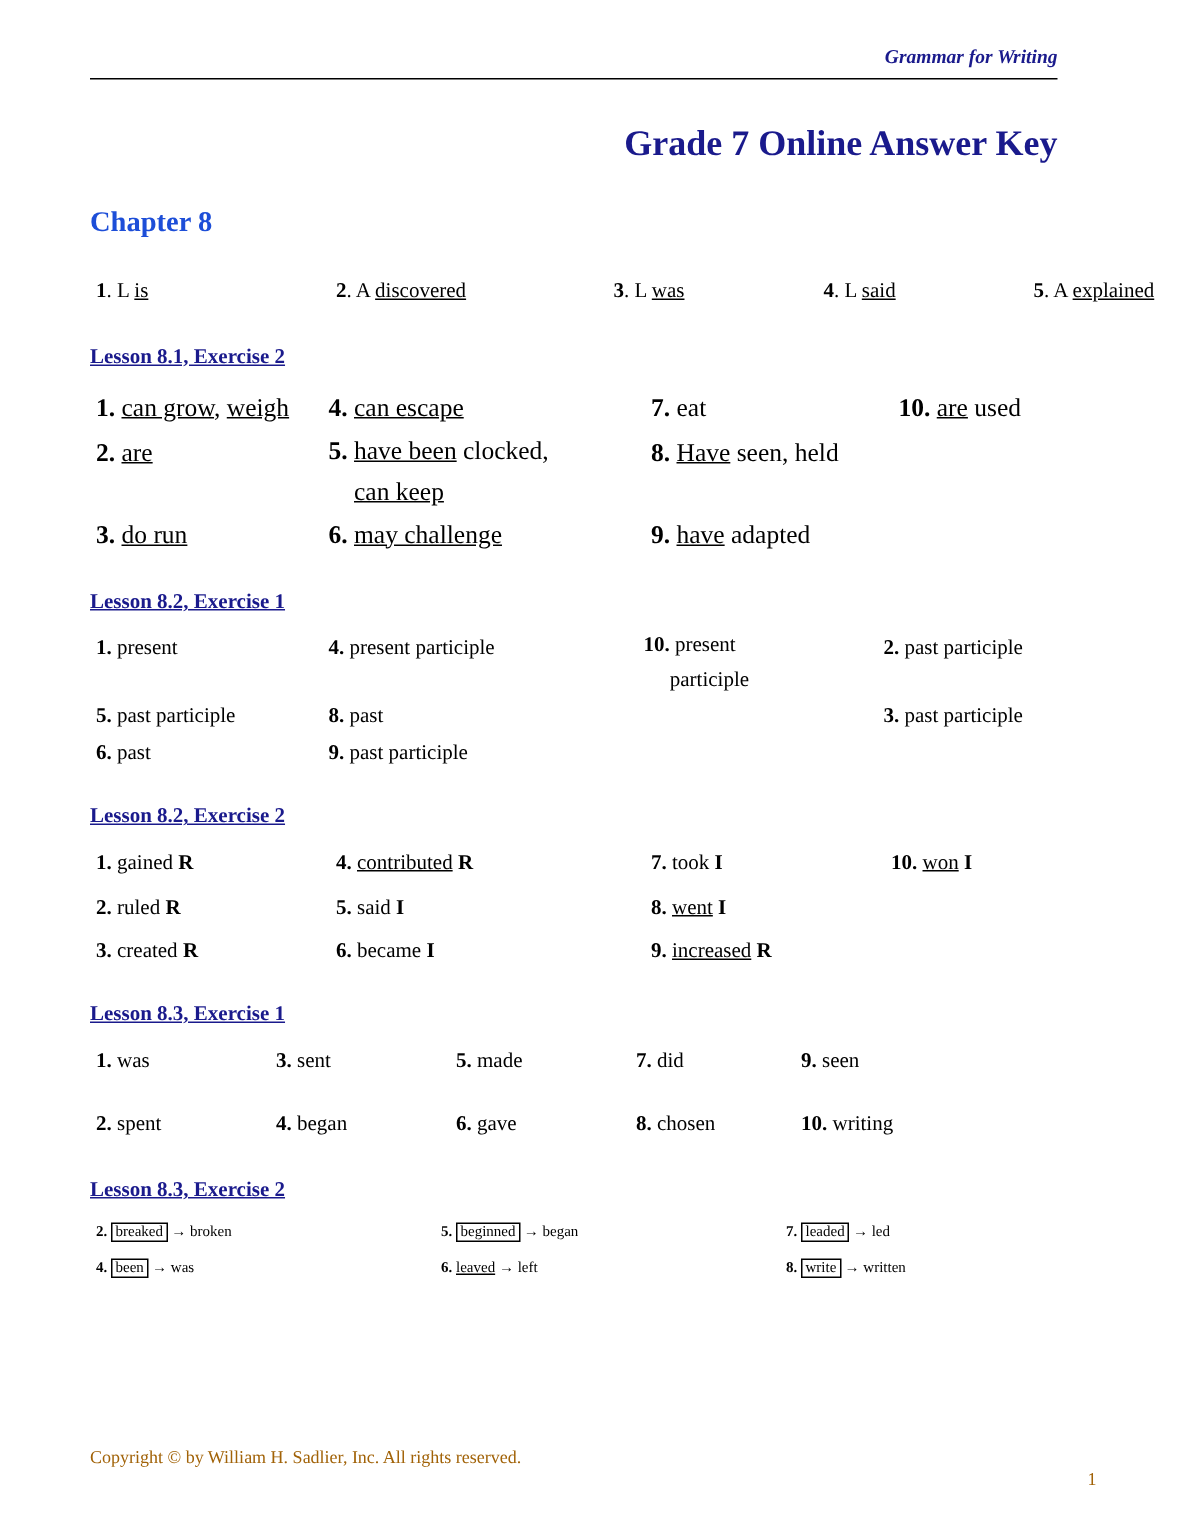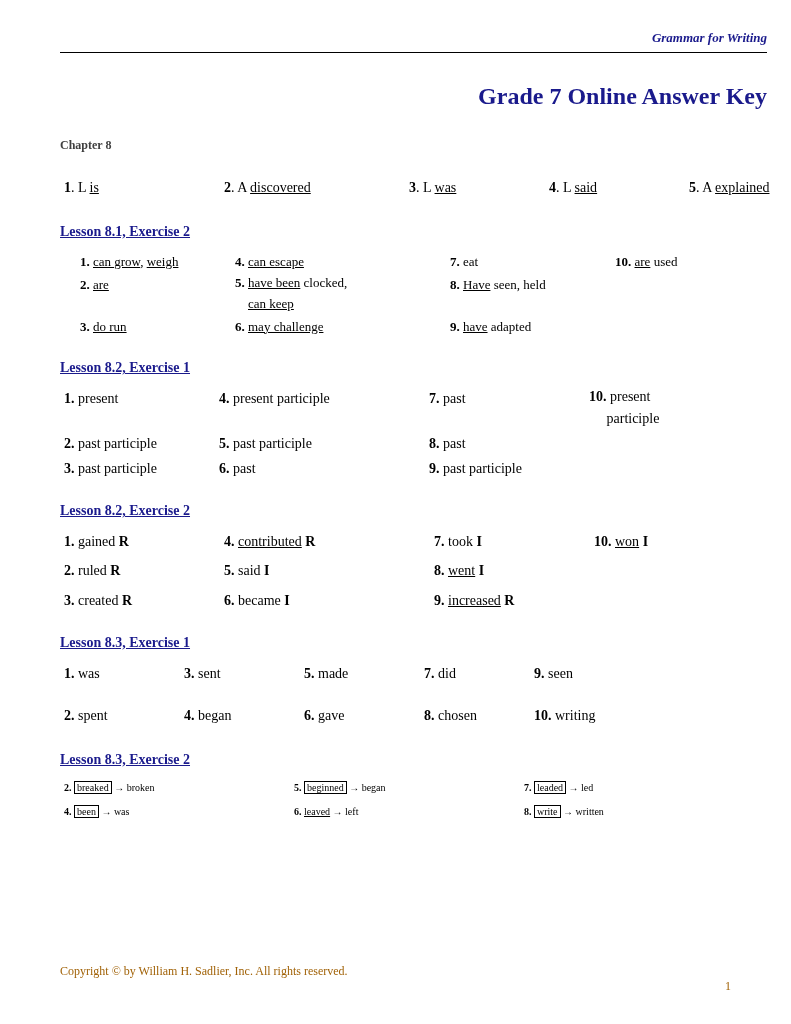--- a/index.html
+++ b/index.html
@@ -6,21 +6,21 @@
     body {
       background: #fff;
       font-family: Times New Roman, serif;
       font-size: 15px;
       color: #000;
       width: 791px;
       min-height: 1024px;
       position: relative;
     }
     .page {
-      padding: 30px 24px 60px 60px;
+      padding: 30px 86px 60px 60px;
     }
     .header-brand {
       text-align: right;
       font-style: italic;
       font-weight: bold;
       color: #1a1a8c;
       font-size: 13px;
       margin-bottom: 6px;
     }
     .header-line {
@@ -28,23 +28,23 @@
       margin-bottom: 30px;
     }
     .main-title {
       text-align: right;
       font-size: 24px;
       font-weight: bold;
       color: #1a1a8c;
       margin-bottom: 28px;
     }
     .chapter-title {
-      font-size: 12px;
-      font-weight: bold;
-      color: #404040;
+      font-size: 19px;
+      font-weight: bold;
+      color: #1d4ed8;
       margin-bottom: 4px;
     }
     .lesson-title {
       font-size: 14px;
       font-weight: bold;
       color: #1a1a8c;
       text-decoration: underline;
       margin-bottom: 10px;
       margin-top: 6px;
     }
@@ -83,22 +83,22 @@
     }
     .ex83-2-cell { line-height: 2.0; }
     .lesson81-1-grid {
       display: grid;
       grid-template-columns: 160px 185px 140px 140px 150px;
       font-size: 14px;
       margin-left: 4px;
     }
     .lesson81-1-cell { line-height: 1.9; }
     .lesson81-2-block {
-      font-size: 13px;
-      margin-left: 20px;
+      font-size: 17px;
+      margin-left: 4px;
     }
     .lesson81-2-row {
       display: grid;
       grid-template-columns: 155px 215px 165px 140px;
       line-height: 1.8;
     }
     .lesson82-1-grid {
       display: grid;
       grid-template-columns: 155px 210px 160px 140px;
       font-size: 14px;
@@ -162,21 +162,20 @@
         <div></div>
       </div>
     </div>
   </div>
 
   <div class="exercise-section" style="margin-top:18px;">
     <div class="lesson-title">Lesson 8.2, Exercise 1</div>
     <div class="lesson82-1-grid">
       <div class="lesson82-1-cell"><span class="num">1.</span> present</div>
       <div class="lesson82-1-cell"><span class="num">4.</span> present participle</div>
-      <div class="lesson82-1-cell"><span class="num">7.</span> past</div>
       <div class="lesson82-1-cell" style="line-height:1.6"><span class="num">10.</span> present<br>&nbsp;&nbsp;&nbsp;&nbsp;&nbsp;participle</div>
       <div class="lesson82-1-cell"><span class="num">2.</span> past participle</div>
       <div class="lesson82-1-cell"><span class="num">5.</span> past participle</div>
       <div class="lesson82-1-cell"><span class="num">8.</span> past</div>
       <div class="lesson82-1-cell"></div>
       <div class="lesson82-1-cell"><span class="num">3.</span> past participle</div>
       <div class="lesson82-1-cell"><span class="num">6.</span> past</div>
       <div class="lesson82-1-cell"><span class="num">9.</span> past participle</div>
       <div class="lesson82-1-cell"></div>
     </div>

